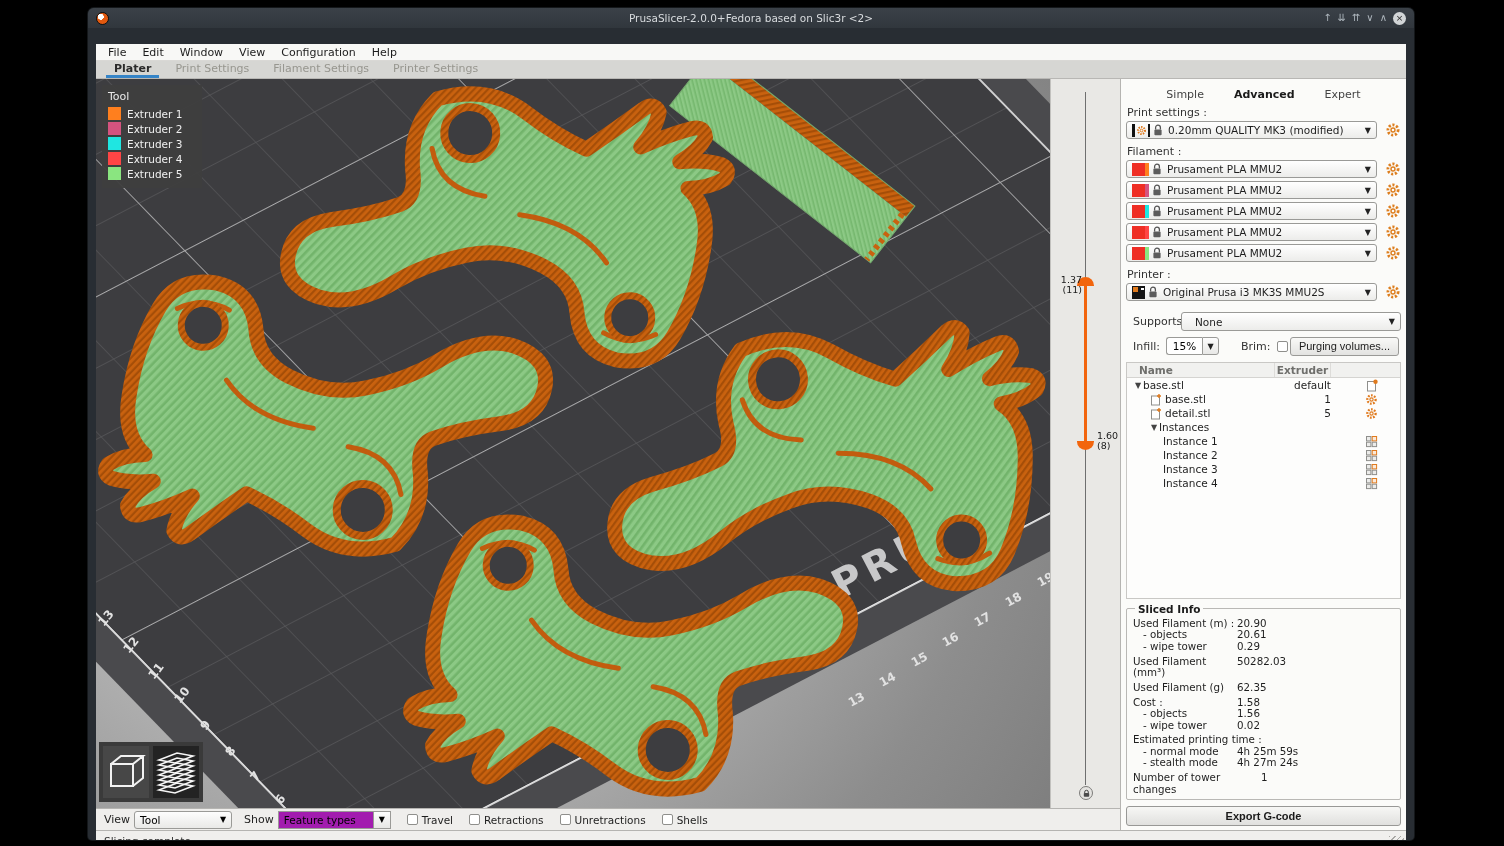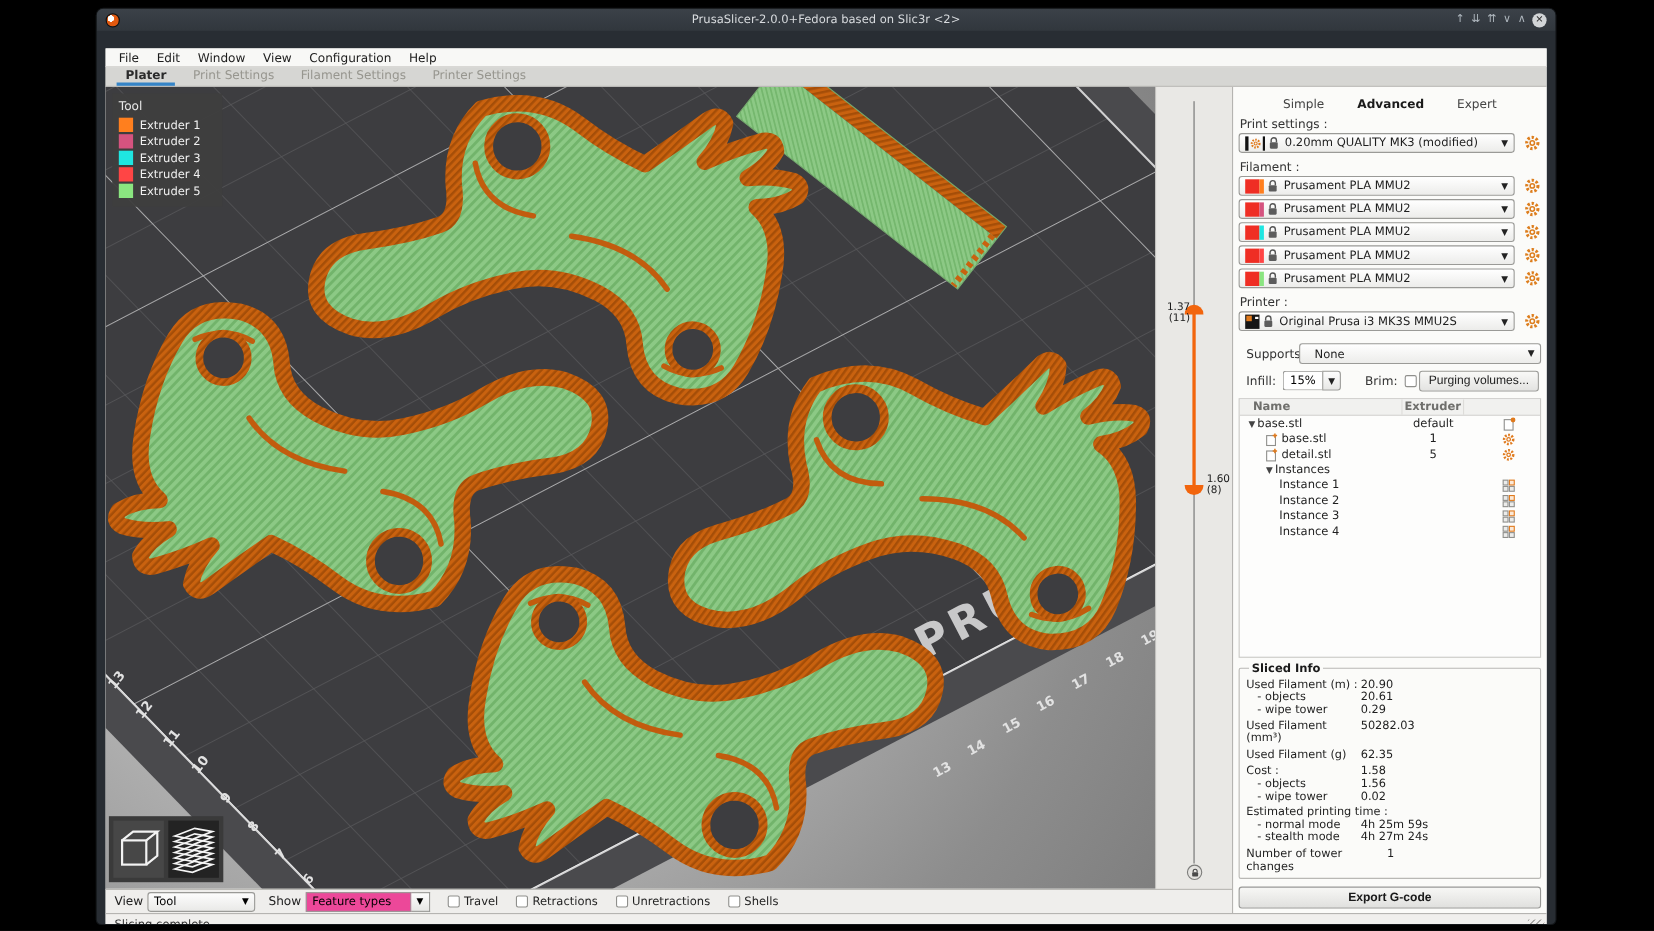--- a/index.html
+++ b/index.html
@@ -85,42 +85,42 @@
   .push-btn { background:linear-gradient(#f9f9f7,#e3e3e1); border:1px solid #9a9a97; border-radius:3px;
               font-size:11px; color:#1e1e1e; height:19px; padding:0 8px; }
   
   .objtable { margin-top:6px; flex:1; background:#fdfdfc; border:1px solid #c9c8c5; position:relative; overflow:hidden; }
   .othead { display:flex; height:15px; background:#f1f1ef; border-bottom:1px solid #d5d4d1;
             font-size:10.5px; font-weight:bold; color:#6f6f6c; align-items:center; }
   .othead .hname { padding-left:12px; width:148px; border-right:1px solid #dddcd9; height:100%; display:flex; align-items:center; }
   .othead .hext { width:56px; text-align:left; border-right:1px solid #dddcd9; height:100%; display:flex; align-items:center; justify-content:center; }
   .orow { position:relative; height:14px; display:flex; align-items:center; font-size:10.5px; color:#1e1e1e; }
   .orow .caret { font-size:8px; color:#444; width:10px; text-align:center; }
-  .orow .oext { position:absolute; left:148px; width:56px; text-align:center; }
+  .orow .oext { position:absolute; left:148px; width:56px; text-align:right; }
   .orow .oicon { position:absolute; left:238px; top:1px; width:13px; height:13px; }
   .ind1 { padding-left:6px; } .ind2 { padding-left:22px; } .ind3 { padding-left:36px; }
   
   .sliced { margin-top:4px; border:1px solid #b9b8b5; border-radius:2px; padding:3px 6px 4px; }
   .sliced legend { font-size:10.5px; font-weight:bold; color:#1a1a1a; padding:0 3px; margin-left:2px; }
   .srow { display:flex; font-size:10.3px; color:#1e1e1e; line-height:11.4px; }
   .srow .slabel { width:104px; flex:0 0 auto; }
   .srow.indent .slabel { padding-left:10px; }
   .srow.gap { margin-top:3.5px; }
   .export-row { padding:5px 0 4px; }
   .export-btn { width:100%; height:20px; background:linear-gradient(#f7f7f5,#e0e0de);
                 border:1px solid #98item; border:1px solid #989896; border-radius:3px;
                 font-size:11px; font-weight:bold; color:#1a1a1a; }
   
   .btoolbar { position:absolute; left:0; top:764px; width:1024px; height:22px; background:#efeeec;
               border-top:1px solid #b5b4b1; display:flex; align-items:center; padding-left:4px; }
   .bt-label { font-size:11px; color:#222; margin:0 4px; }
   .bt-combo { width:98px; height:18px; display:flex; align-items:center; padding:0 5px;
               background:linear-gradient(#fdfdfd,#e9e9e7); border:1px solid #9a9a97; border-radius:3px; font-size:10.5px; }
   .bt-combo .arrow { margin-left:auto; font-size:8px; }
-  .bt-entry { width:96px; height:18px; background:#ec4899; border:1px solid #9a9a97; font-size:10.5px;
+  .bt-entry { width:96px; height:18px; background:#a21caf; border:1px solid #9a9a97; font-size:10.5px;
               display:flex; align-items:center; padding:0 5px; }
   .bt-entry-btn { width:17px; height:18px; background:linear-gradient(#fdfdfd,#e6e6e4);
                   border:1px solid #9a9a97; border-left:none; font-size:8px; display:flex; align-items:center; justify-content:center; }
   .bt-check { display:flex; align-items:center; gap:4px; margin-left:16px; font-size:10.5px; color:#1e1e1e; }
   .statusbar { position:absolute; left:0; top:786px; width:1310px; height:21px; background:#f0efed;
                border-top:1px solid #b5b4b1; display:flex; align-items:center; }
   .status-text { font-size:10.5px; color:#333; padding-left:8px; }
   .grip { margin-left:auto; width:15px; height:15px; margin-right:2px; align-self:flex-end;
           background:repeating-linear-gradient(135deg, #a9a8a5 0 1px, transparent 1px 4px); }
   .hidden-defs { position:absolute; width:0; height:0; overflow:hidden; }

